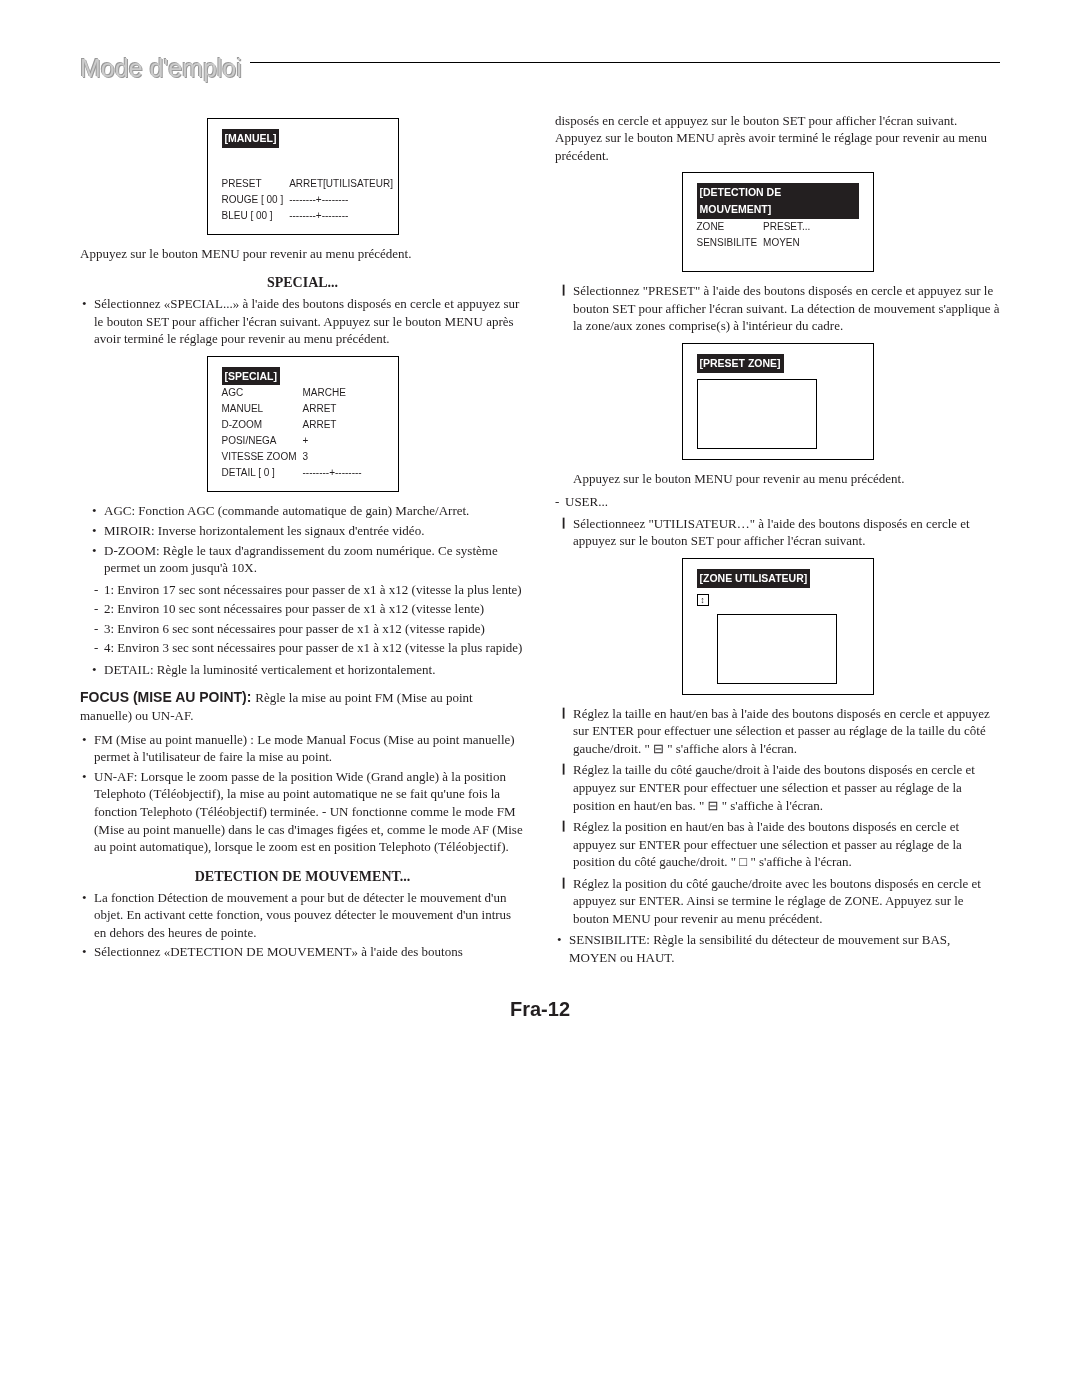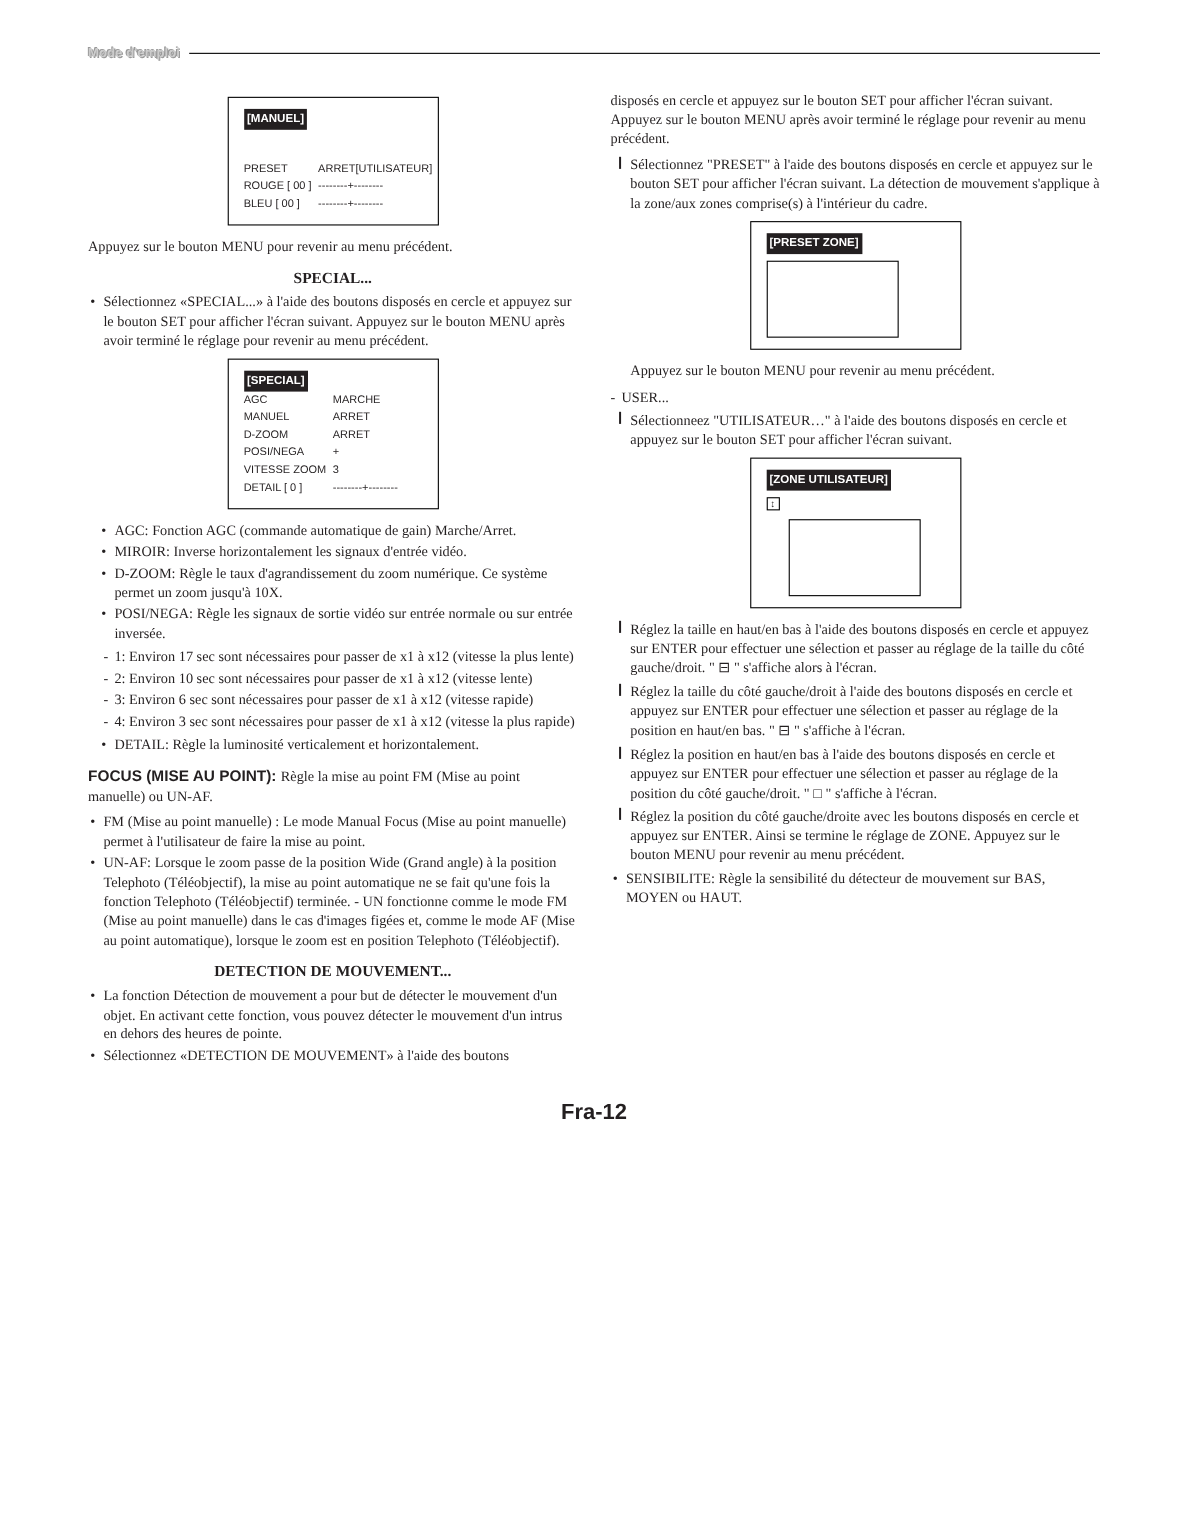--- a/index.html
+++ b/index.html
@@ -9,26 +9,27 @@
     line-height: 1.35;
     color: #231f20;
     background: #fff;
     width: 1080px;
     margin: 0 auto;
     padding: 40px 80px;
   }
   .header-row { display: flex; align-items: center; margin-bottom: 24px; }
   .header-title {
     font-family: Arial, sans-serif;
-    font-size: 12px;
-    font-weight: bold;
+    font-size: 25px;
+    font-weight: normal;
     color: #ccc;
     text-shadow: 1px 1px 0 #999, -1px -1px 0 #999;
     margin-right: 8px;
     white-space: nowrap;
+    margin-top: 12px;
   }
   .header-line { flex: 1; border-top: 1.5px solid #000; }
   .columns { display: flex; gap: 30px; }
   .col { flex: 1; }
   .menu-box {
     border: 1px solid #000;
     padding: 10px 14px;
     margin: 8px auto 10px auto;
     width: 192px;
     font-family: Arial, sans-serif;
@@ -137,21 +138,20 @@
               <td>--------+--------</td>
             </tr>
       </tbody>
         </table>
     </div>
 
     <ul class="sub">
       <li>AGC: Fonction AGC (commande automatique de gain) Marche/Arret.</li>
       <li>MIROIR: Inverse horizontalement les signaux d'entrée vidéo.</li>
       <li>D-ZOOM: Règle le taux d'agrandissement du zoom numérique. Ce système permet un zoom jusqu'à 10X.</li>
-      <li>POSI/NEGA: Règle les signaux de sortie vidéo sur entrée normale ou sur entrée inversée.</li>
     </ul>
     <ul class="dash" style="padding-left:24px;">
       <li>1: Environ 17 sec sont nécessaires pour passer de x1 à x12 (vitesse la plus lente)</li>
       <li>2: Environ 10 sec sont nécessaires pour passer de x1 à x12 (vitesse lente)</li>
       <li>3: Environ 6 sec sont nécessaires pour passer de x1 à x12 (vitesse rapide)</li>
       <li>4: Environ 3 sec sont nécessaires pour passer de x1 à x12 (vitesse la plus rapide)</li>
     </ul>
     <ul class="sub">
       <li>DETAIL: Règle la luminosité verticalement et horizontalement.</li>
     </ul>
@@ -168,20 +168,35 @@
     <p class="section-head">DETECTION DE MOUVEMENT...</p>
     <ul class="b">
       <li>La fonction Détection de mouvement a pour but de détecter le mouvement d'un objet. En activant cette fonction, vous pouvez détecter le mouvement d'un intrus en dehors des heures de pointe.</li>
       <li>Sélectionnez «DETECTION DE MOUVEMENT» à l'aide des boutons</li>
     </ul>
   </div>
 
   <div class="col">
     <p class="para">disposés en cercle et appuyez sur le bouton SET pour afficher l'écran suivant. Appuyez sur le bouton MENU après avoir terminé le réglage pour revenir au menu précédent.</p>
 
+    <div class="menu-box">
+      <span class="box-title inv">[DETECTION DE MOUVEMENT]</span>
+      <table>
+        <tbody>
+            <tr>
+              <td>ZONE</td>
+              <td>PRESET...</td>
+            </tr>
+        <tr>
+              <td>SENSIBILITE</td>
+              <td>MOYEN</td>
+            </tr>
+      </tbody>
+        </table>
+    </div>
 
     <ul class="bar">
       <li>Sélectionnez "PRESET" à l'aide des boutons disposés en cercle et appuyez sur le bouton SET pour afficher l'écran suivant. La détection de mouvement s'applique à la zone/aux zones comprise(s) à l'intérieur du cadre.</li>
     </ul>
 
     <div class="menu-box">
       <span class="box-title inv">[PRESET ZONE]</span>
       <div class="inner-box"></div>
     </div>
 

